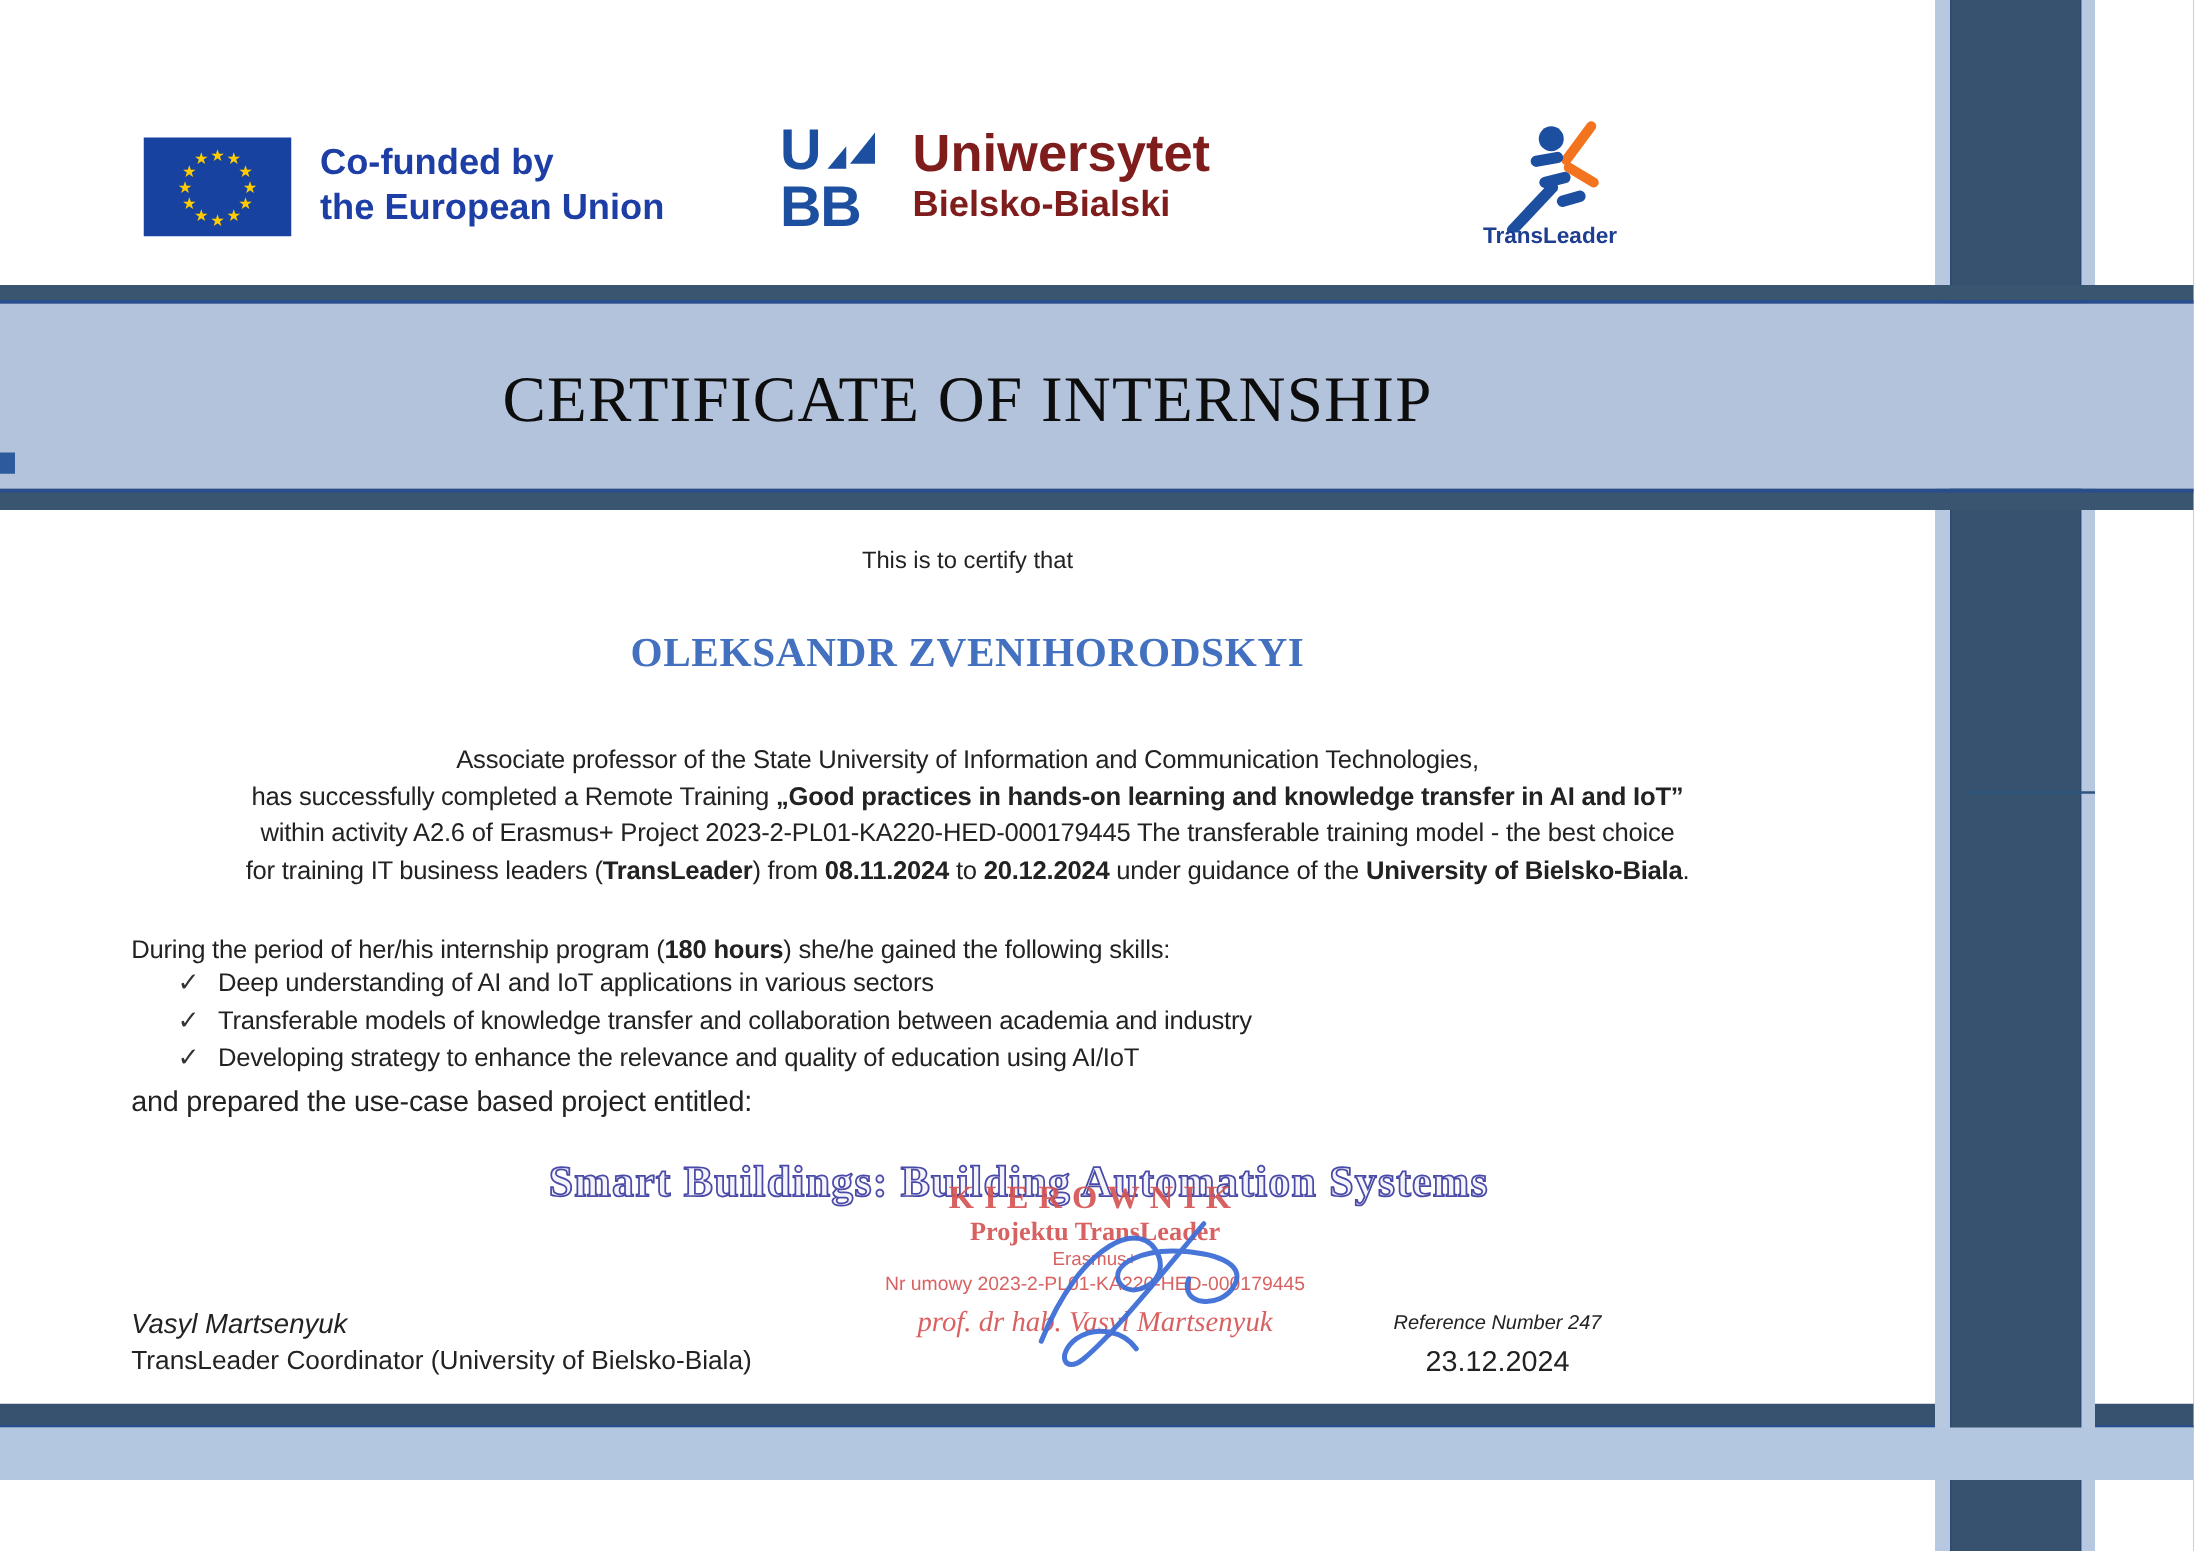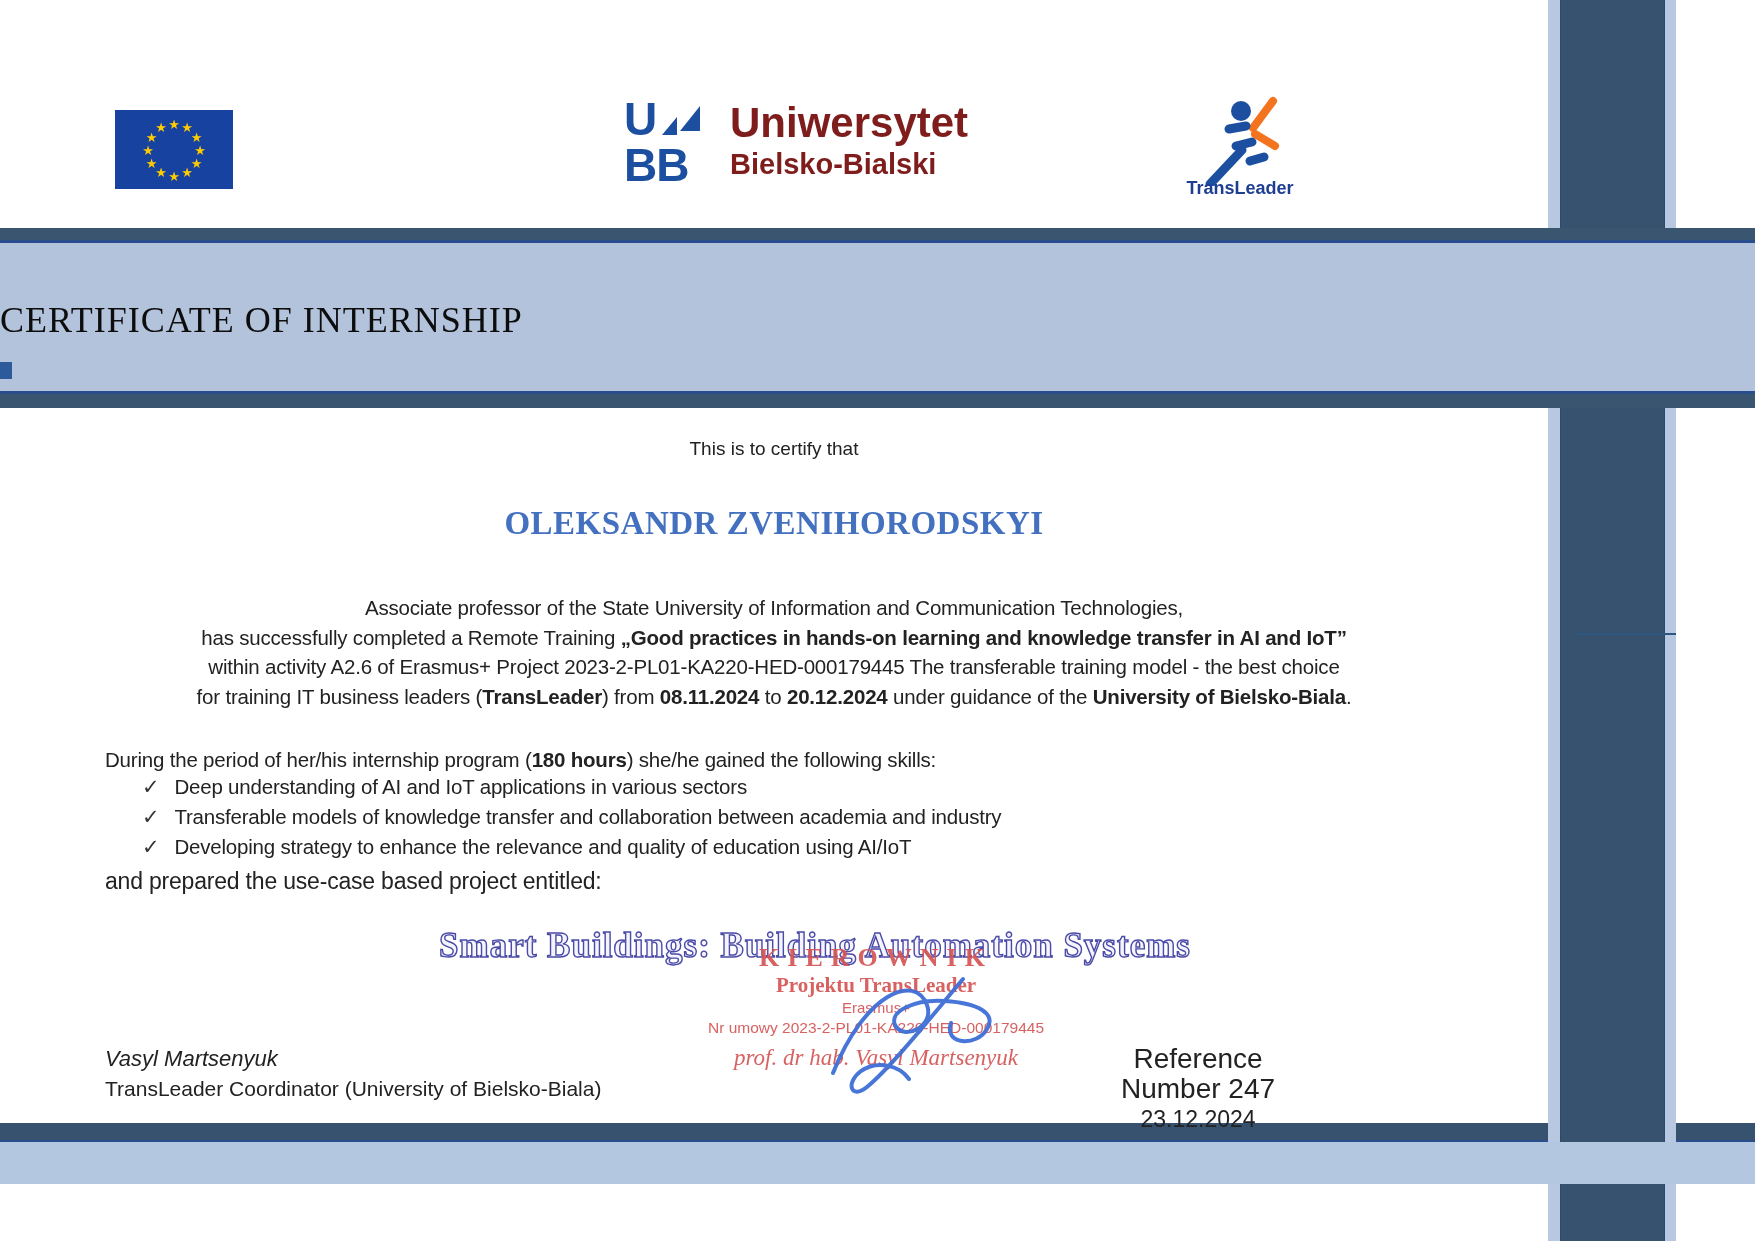--- a/index.html
+++ b/index.html
@@ -14,22 +14,22 @@
   .hstripe{position:absolute;left:0;top:1123px;width:1755px;height:17px;background:#36526f;
            border-bottom:2px solid #2a4d8e;z-index:0;}
   .hband{position:absolute;left:0;top:1142px;width:1755px;height:42px;background:#b4c7e0;z-index:2;}
   .notch{position:absolute;left:0;top:362px;width:12px;height:17px;background:#2d5a9b;z-index:4;}
 
   
   .banner{position:absolute;left:0;top:228px;width:1755px;z-index:3;}
   .banner-top{height:12px;background:#3a5570;border-bottom:3px solid #2a4d8e;}
   .banner-mid{height:148px;background:#b3c3dc;display:flex;align-items:center;}
   .banner-bottom{height:14px;background:#3a5570;border-top:3px solid #2a4d8e;}
-  .banner-title{width:1548px;font-family:"Liberation Serif",serif;
-                font-size:36px;letter-spacing:1px;color:#0d0d0d;padding-top:6px;}
+  .banner-title{width:1548px;text-align:center;font-family:"Liberation Serif",serif;
+                font-size:52px;letter-spacing:1px;color:#0d0d0d;padding-top:6px;}
 
   
   .eu-flag{position:absolute;left:115px;top:110px;width:118px;height:79px;background:#1742a0;}
   .eu-flag .star{position:absolute;color:#ffcc00;font-size:13px;line-height:1;transform:translate(-50%,-50%);}
   .eu-text{position:absolute;left:256px;top:112px;font-size:29px;font-weight:bold;color:#1d3ea5;line-height:36px;}
   .ubb-mark{position:absolute;left:624px;top:96px;color:#1c4fa0;line-height:1;}
   .ubb-mark .row{display:flex;align-items:flex-end;height:46px;}
   .ubb-u{font-size:46px;font-weight:bold;}
   .ubb-bb{font-size:46px;font-weight:bold;letter-spacing:-1px;}
   .ubb-bird{margin-left:4px;margin-bottom:4px;}
@@ -66,21 +66,21 @@
   .stamp-l4{font-size:15.5px;line-height:20px;white-space:nowrap;}
   .stamp-signer{font-family:"Liberation Serif",serif;font-style:italic;font-size:23px;
             line-height:28px;margin-top:6px;}
   .signature{position:absolute;left:815px;top:965px;z-index:6;}
 
   
   .footer-left{position:absolute;left:105px;top:1044px;line-height:30px;}
   .fl-name{font-style:italic;font-size:22px;}
   .fl-role{font-size:21px;}
   .footer-right{position:absolute;left:1083px;top:1044px;width:230px;text-align:center;line-height:30px;}
-  .fr-ref{font-size:28px;}
+  .fr-ref{font-style:italic;font-size:16px;}
   .fr-date{font-weight:normal;font-size:23px;}
 </style>
 </head>
 <body>
 
 <div class="page">
 
   <div class="hstripe"></div>
   <div class="vbar">
     <div class="vbar-dark">
@@ -99,20 +99,24 @@
         <span class="star" style="left: 81.5167px; top: 52.5px;">★</span>
         <span class="star" style="left: 72px; top: 62.0167px;">★</span>
         <span class="star" style="left: 59px; top: 65.5px;">★</span>
         <span class="star" style="left: 46px; top: 62.0167px;">★</span>
         <span class="star" style="left: 36.4833px; top: 52.5px;">★</span>
         <span class="star" style="left: 33px; top: 39.5px;">★</span>
         <span class="star" style="left: 36.4833px; top: 26.5px;">★</span>
         <span class="star" style="left: 46px; top: 16.9833px;">★</span>
       </div>
   </div>
+  <div class="eu-text">
+    <div>Co-funded by</div>
+    <div>the European Union</div>
+  </div>
 
   <div class="ubb-mark">
     <div class="row">
       <span class="ubb-u">U</span>
       <svg class="ubb-bird" width="40" height="34" viewBox="0 0 40 34">
         <path d="M1,31 L16,13 L16,31 Z" fill="#1c4fa0"></path>
         <path d="M19,27 L39,2 L39,27 Z" fill="#1c4fa0"></path>
       </svg>
     </div>
     <div class="row">

